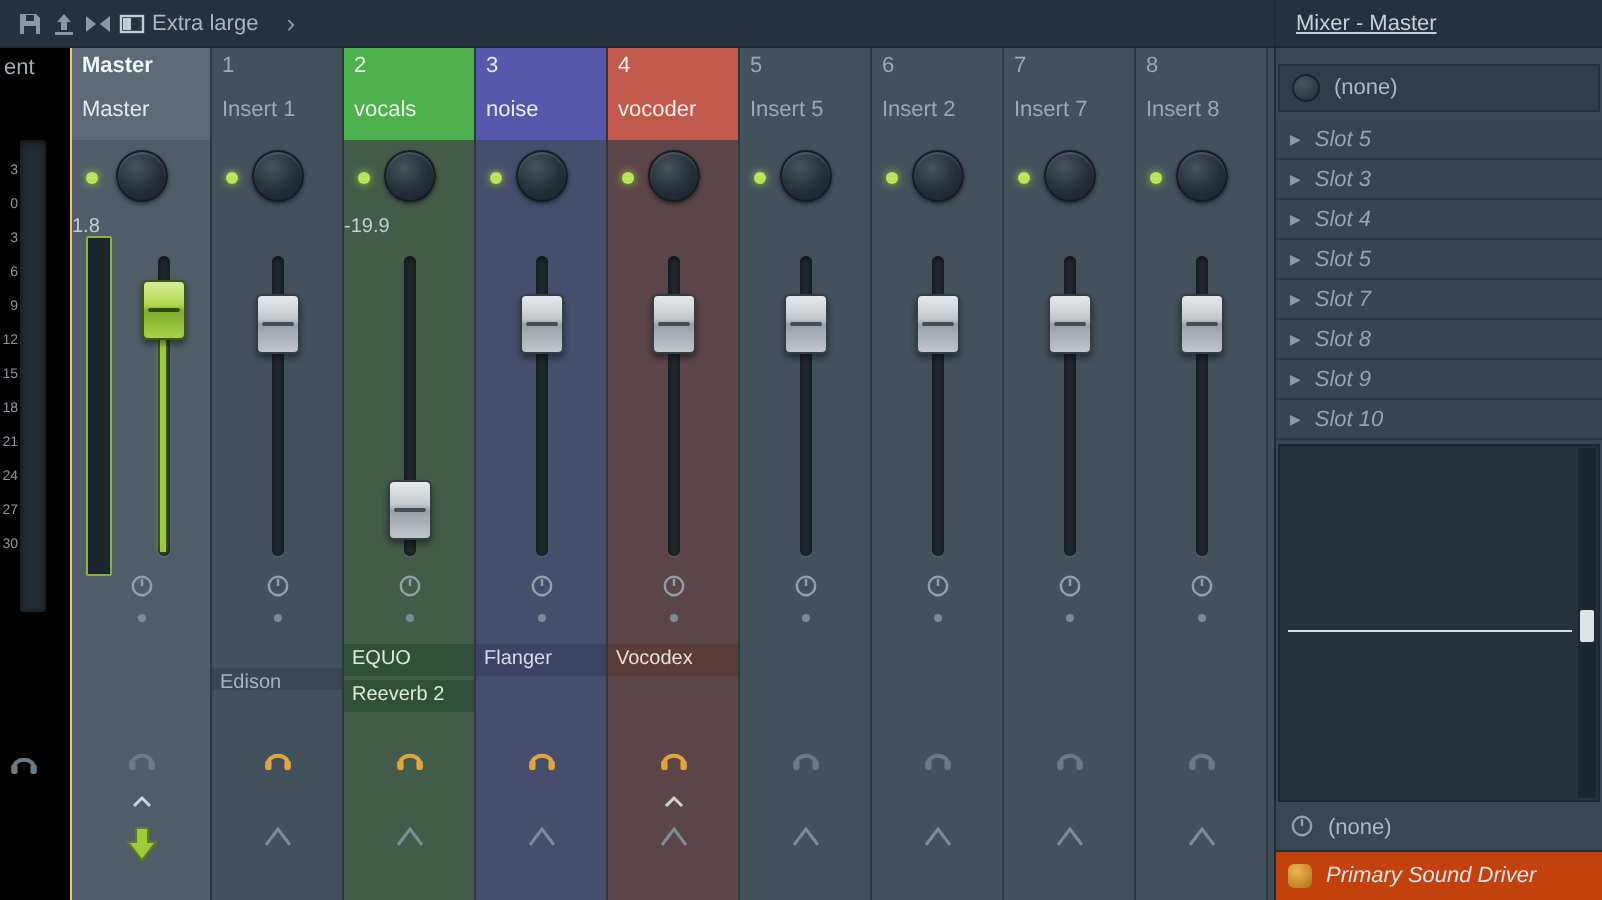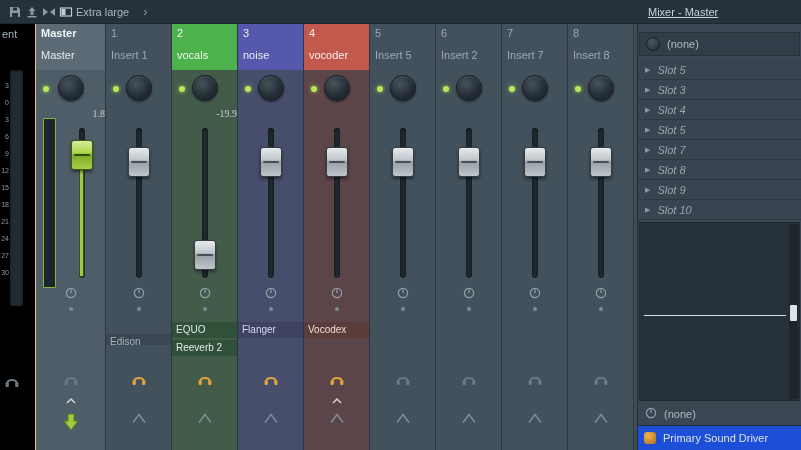--- a/index.html
+++ b/index.html
@@ -40,21 +40,21 @@
   .m-title { font-weight:bold; color:#f0f5f8; height:16px; }
   .m-name { margin-top:6px; color:#e3ebf0; }
 
   .t-knobrow { position:relative; height:38px; }
   .led { position:absolute; left:7px; top:16px; width:6px; height:6px; border-radius:50%;
          background:var(--led-green,#b9e65c); box-shadow:0 0 4px #9cd23c; }
   .knob { position:absolute; left:50%; top:5px; margin-left:-13px; width:26px; height:26px;
           border-radius:50%; border:1px solid #151c22;
           background:radial-gradient(circle at 38% 32%, #46525b, #232c34 60%, #1a2128);
           box-shadow:0 1px 2px rgba(0,0,0,.5), inset 0 1px 1px rgba(255,255,255,.15); cursor:pointer; }
-  .t-value { height:14px; text-align:right; font-size:10px; color:#c2cdd4;font-family:Liberation Serif, serif; }
+  .t-value { height:14px; text-align:left; font-size:10px; color:#c2cdd4; }
 
   .t-fader { position:relative; height:162px; }
   .groove { position:absolute; left:50%; margin-left:-3px; width:6px; top:6px; bottom:6px;
             background:#20292f; border-radius:3px;
             box-shadow:inset 0 1px 3px rgba(0,0,0,.6), 0 1px 0 rgba(255,255,255,.06); }
   .handle { position:absolute; left:50%; margin-left:-11px; width:22px; height:30px;
             border-radius:3px; border:1px solid #343d45; cursor:grab;
             background:linear-gradient(180deg,#e7eaec,#c3c9cd 40%,#9aa2a8 52%,#c0c6ca);
             box-shadow:0 2px 3px rgba(0,0,0,.45); }
   .handle::after { content:""; position:absolute; left:2px; right:2px; top:50%; height:2px;
@@ -99,21 +99,21 @@
   .rp-tri { font-size:7px; color:#8b99a3; }
   .rp-slot-label { font-style:italic; font-size:11px; }
   .rp-display { flex:1; margin:2px 1px; background:#27313a; border:1px solid #1f2830; position:relative; }
   .rp-line { position:absolute; left:4px; right:13px; top:52%; height:1px; background:#d7dde1; }
   .rp-scroll { position:absolute; right:1px; top:1px; bottom:1px; width:9px; background:#1d252d; }
   .rp-scroll-handle { position:absolute; left:1px; right:1px; top:46%; height:16px;
                       background:#dfe4e8; border-radius:1px; cursor:grab; }
   .rp-none { height:22px; display:flex; align-items:center; gap:7px; padding:0 7px;
              color:#aeb9c2; cursor:pointer; }
   .rp-driver { height:25px; display:flex; align-items:center; gap:7px; padding:0 6px;
-               background:#1d4ed8; border-top:1px solid #222b33; color:#dce4ea; cursor:pointer; }
+               background:#c2410c; border-top:1px solid #222b33; color:#dce4ea; cursor:pointer;font-style:italic; }
   .rp-driver-icon { width:12px; height:12px; border-radius:3px;
                     background:radial-gradient(circle at 35% 30%, #f0b54d, #b06f1c); }
 </style>
 </head>
 <body>
 
 <div class="app">
 
   <div class="toolbar">
     <div class="tb-left">

